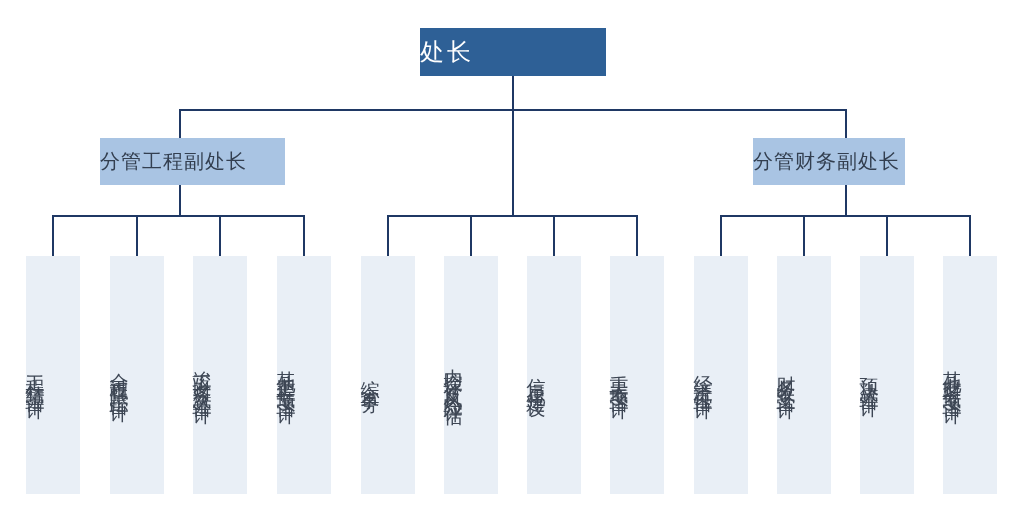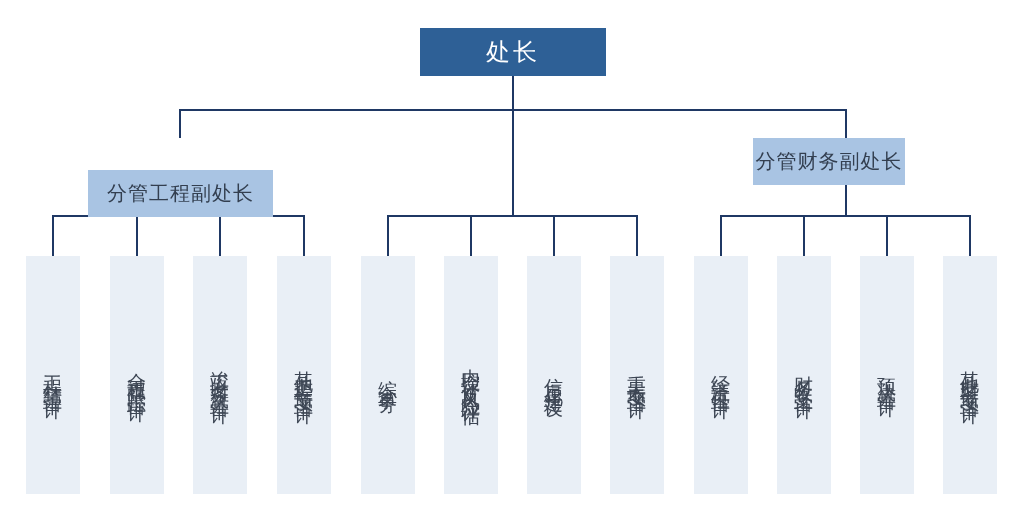--- a/index.html
+++ b/index.html
@@ -9,21 +9,21 @@
     height: 521px;
     background: #ffffff;
     font-family: "Liberation Sans", sans-serif;
     overflow: hidden;
   }
   .line { position: absolute; background: #1F3864; }
   .node {
     position: absolute;
     display: flex;
     align-items: center;
-    justify-content: center;
+    justify-content: flex-start;
     box-sizing: border-box;
     text-align: center;
   }
   .root-node {
     background: #2E6096;
     color: #FFFFFF;
     font-size: 24px;
     letter-spacing: 3px;
     font-weight: 500;
   }
@@ -71,21 +71,21 @@
   <div class="line" style="left:636px; top:215px; width:2px; height:41px;"></div>
   <div class="line" style="left:720px; top:215px; width:2px; height:41px;"></div>
   <div class="line" style="left:803px; top:215px; width:2px; height:41px;"></div>
   <div class="line" style="left:886px; top:215px; width:2px; height:41px;"></div>
   <div class="line" style="left:969px; top:215px; width:2px; height:41px;"></div>
 
   <div class="node root-node" style="left:420px; top:28px; width:186px; height:48px;">
     <span>处长</span>
   </div>
 
-  <div class="node deputy-node" style="left:88px; top:138px; width:185px; height:47px;margin-top:32px;">
+  <div class="node deputy-node" style="left:100px; top:138px; width:185px; height:47px;">
     <span>分管工程副处长</span>
   </div>
   <div class="node deputy-node" style="left:753px; top:138px; width:152px; height:47px;">
     <span>分管财务副处长</span>
   </div>
 
   <div class="node dept-node" style="left:26px;  top:256px; width:54px; height:238px;">
     <span>工程结算审计</span>
   </div>
   <div class="node dept-node" style="left:110px; top:256px; width:54px; height:238px;">

